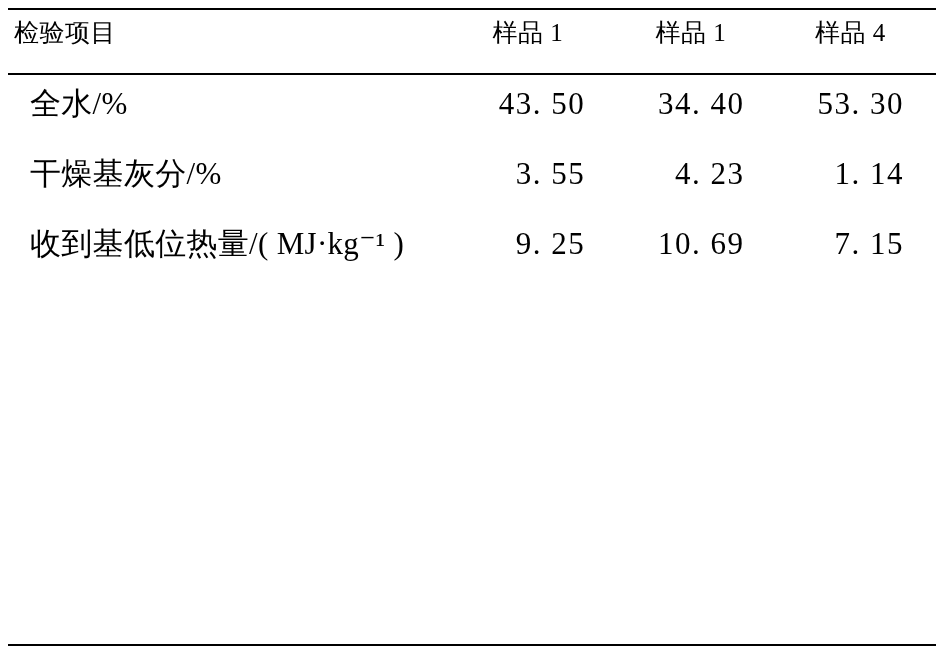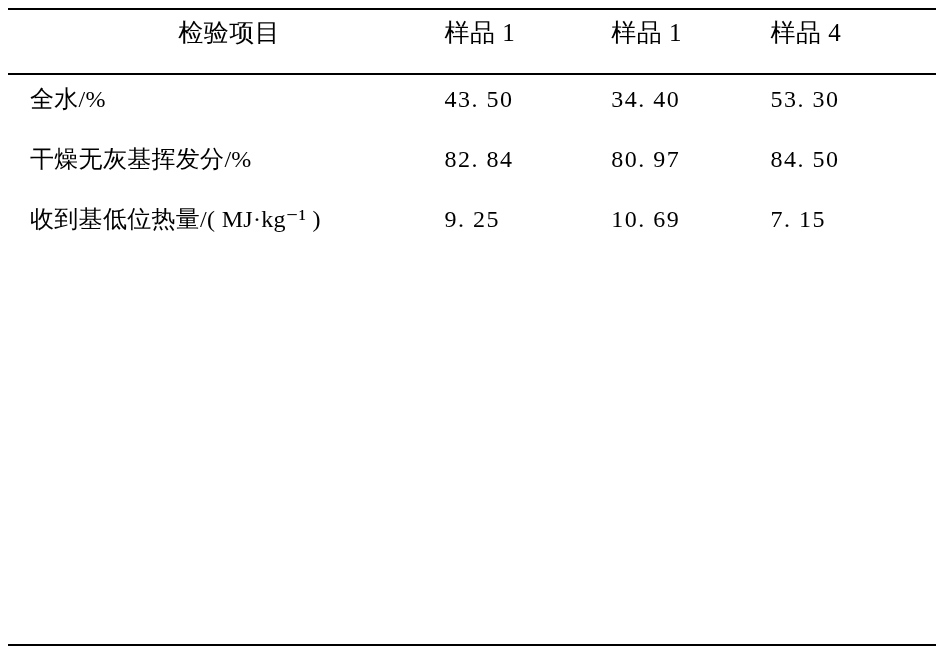--- a/index.html
+++ b/index.html
@@ -53,39 +53,39 @@
     right: 8px;
     bottom: 10px;
     height: 2px;
     background: #000;
   }
 
   thead th {
     font-weight: normal;
     font-size: 25px;
     padding: 16px 0 16px 0;
-    text-align: left;
+    text-align: center;
     letter-spacing: 0.5px;
   }
   thead th.item-head {
-    text-align: center;
+    text-align: left;
     padding-left: 0;
   }
   tbody td {
-    font-size: 24px;
+    font-size: 31px;
     padding: 14px 0 14px 0;
     vertical-align: middle;
   }
   tbody td.item-cell {
     text-align: left;
     padding-left: 16px;
     letter-spacing: 0.3px;
   }
   tbody td.val-cell {
-    text-align: left;
+    text-align: right;
     padding-right: 26px;
     font-family: "Liberation Serif", "DejaVu Serif", serif;
     letter-spacing: 1.5px;
   }
   .unit-math {
     font-family: "Liberation Serif", "DejaVu Serif", serif;
   }
   .spacer-row td { padding: 0; height: 4px; }
 </style>
 </head>
@@ -118,24 +118,24 @@
           <td></td>
           <td></td>
         </tr>
       <tr>
         <td class="item-cell">全水/%</td>
         <td class="val-cell">43. 50</td>
         <td class="val-cell">34. 40</td>
         <td class="val-cell">53. 30</td>
       </tr>
       <tr>
-        <td class="item-cell">干燥无灰基挥发分/%</td>
-        <td class="val-cell">82. 84</td>
-        <td class="val-cell">80. 97</td>
-        <td class="val-cell">84. 50</td>
+        <td class="item-cell">干燥基灰分/%</td>
+        <td class="val-cell">3. 55</td>
+        <td class="val-cell">4. 23</td>
+        <td class="val-cell">1. 14</td>
       </tr>
       <tr>
         <td class="item-cell unit-math">收到基低位热量/( MJ·kg⁻¹ )</td>
         <td class="val-cell">9. 25</td>
         <td class="val-cell">10. 69</td>
         <td class="val-cell">7. 15</td>
       </tr>
     </tbody>
   </table>
 </div>

